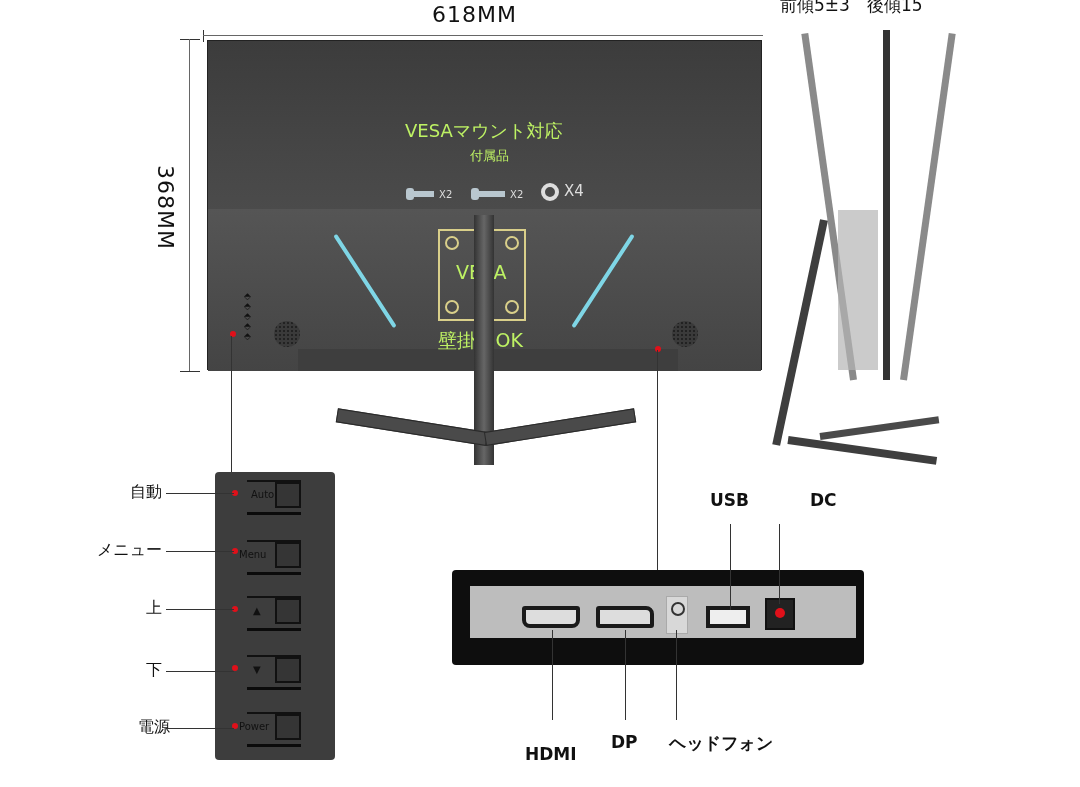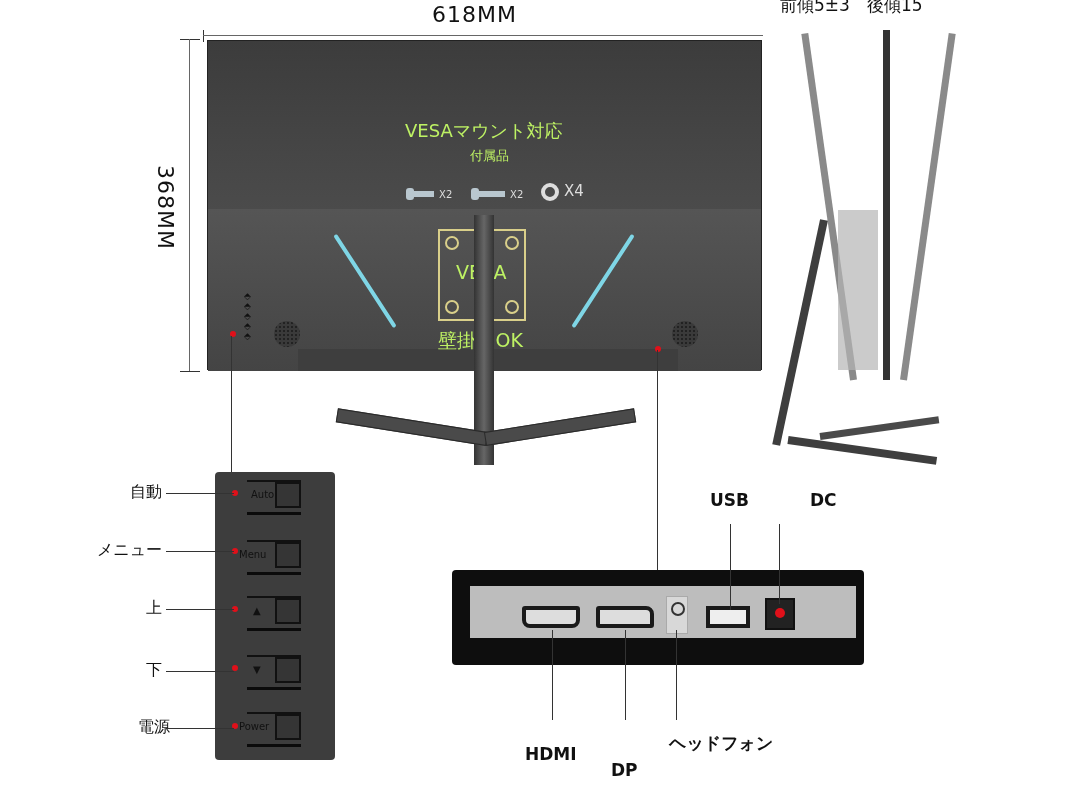--- a/index.html
+++ b/index.html
@@ -179,14 +179,14 @@
 
 <div class="line" style="left:730px;top:524px;width:1px;height:86px;"></div>
 <div class="line" style="left:779px;top:524px;width:1px;height:80px;"></div>
 <div class="line" style="left:552px;top:630px;width:1px;height:90px;"></div>
 <div class="line" style="left:625px;top:630px;width:1px;height:90px;"></div>
 <div class="line" style="left:676px;top:630px;width:1px;height:90px;"></div>
 
 <div class="port-label" style="left:710px;top:490px;">USB</div>
 <div class="port-label" style="left:765px;top:490px;margin-left:45px;">DC</div>
 <div class="port-label" style="left:525px;top:744px;">HDMI</div>
-<div class="port-label" style="left:611px;top:760px;text-align:right;">DP</div>
+<div class="port-label" style="left:611px;top:732px;text-align:right;">DP</div>
 <div class="port-label" style="left:669px;top:732px;">ヘッドフォン</div>
 
 </body></html>

